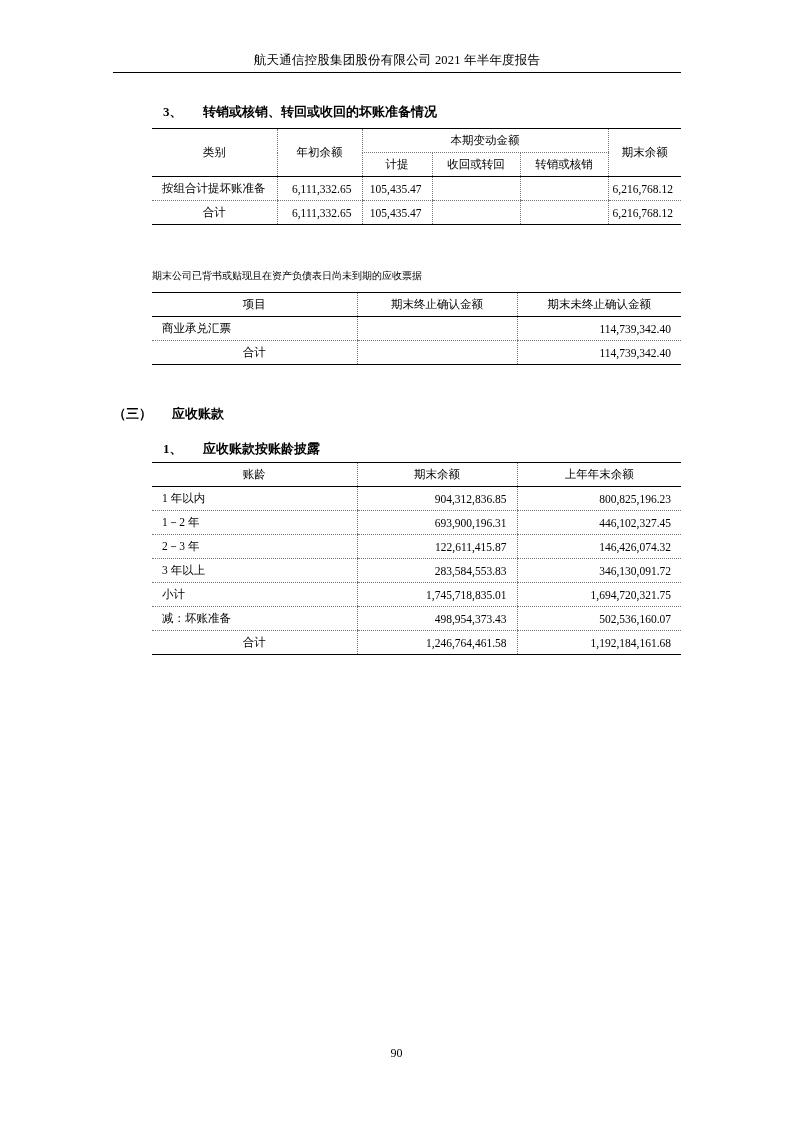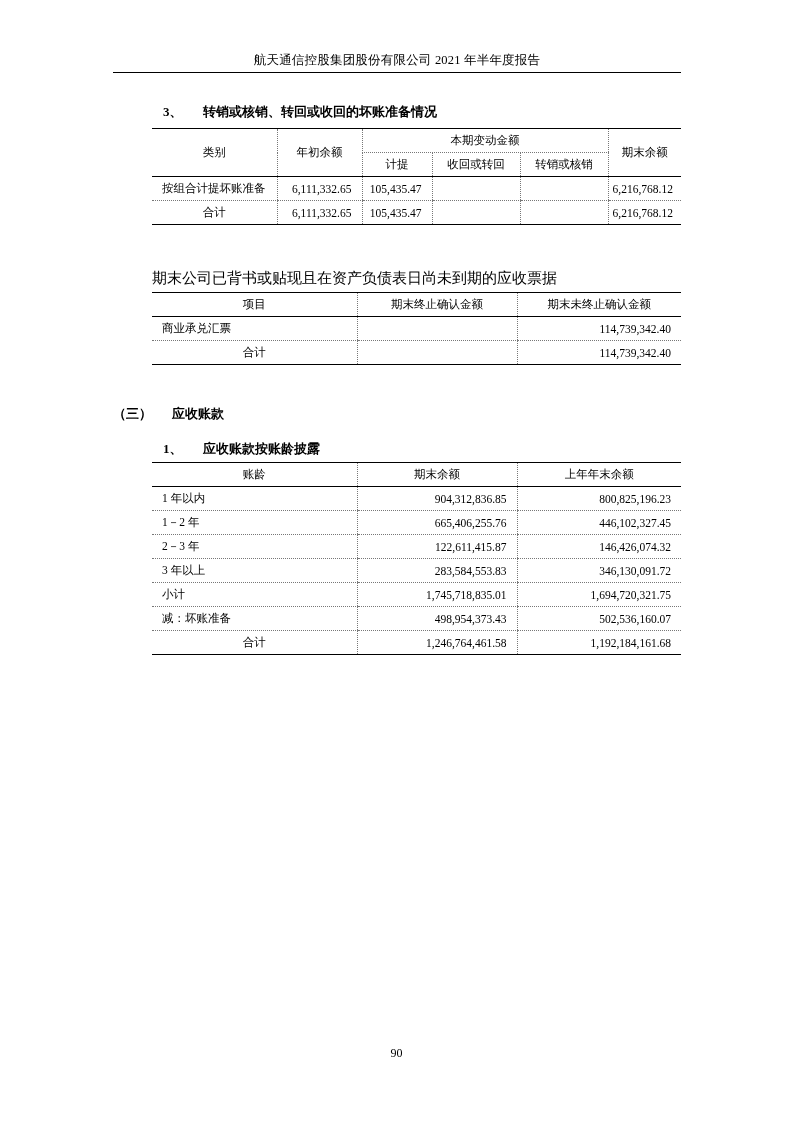--- a/index.html
+++ b/index.html
@@ -46,21 +46,21 @@
     font-weight: bold;
     font-size: 13px;
   }
   .sec-title {
     position: absolute;
     font-weight: bold;
     font-size: 13px;
   }
   .para {
     position: absolute;
-    font-size: 15px;
+    font-size: 10px;
   }
 
   
   table {
     border-collapse: collapse;
     font-size: 11.5px;
     table-layout: fixed;
   }
   table td, table th {
     padding: 4px 4px;
@@ -184,21 +184,21 @@
         <td class="c top-thick bot-thick vsep-l">期末余额</td>
         <td class="c top-thick bot-thick vsep-l">上年年末余额</td>
       </tr>
       <tr>
         <td class="l hrow-dot">1 年以内</td>
         <td class="r hrow-dot vsep-l">904,312,836.85</td>
         <td class="r hrow-dot vsep-l">800,825,196.23</td>
       </tr>
       <tr>
         <td class="l hrow-dot">1－2 年</td>
-        <td class="r hrow-dot vsep-l">665,406,255.76</td>
+        <td class="r hrow-dot vsep-l">693,900,196.31</td>
         <td class="r hrow-dot vsep-l">446,102,327.45</td>
       </tr>
       <tr>
         <td class="l hrow-dot">2－3 年</td>
         <td class="r hrow-dot vsep-l">122,611,415.87</td>
         <td class="r hrow-dot vsep-l">146,426,074.32</td>
       </tr>
       <tr>
         <td class="l hrow-dot">3 年以上</td>
         <td class="r hrow-dot vsep-l">283,584,553.83</td>

